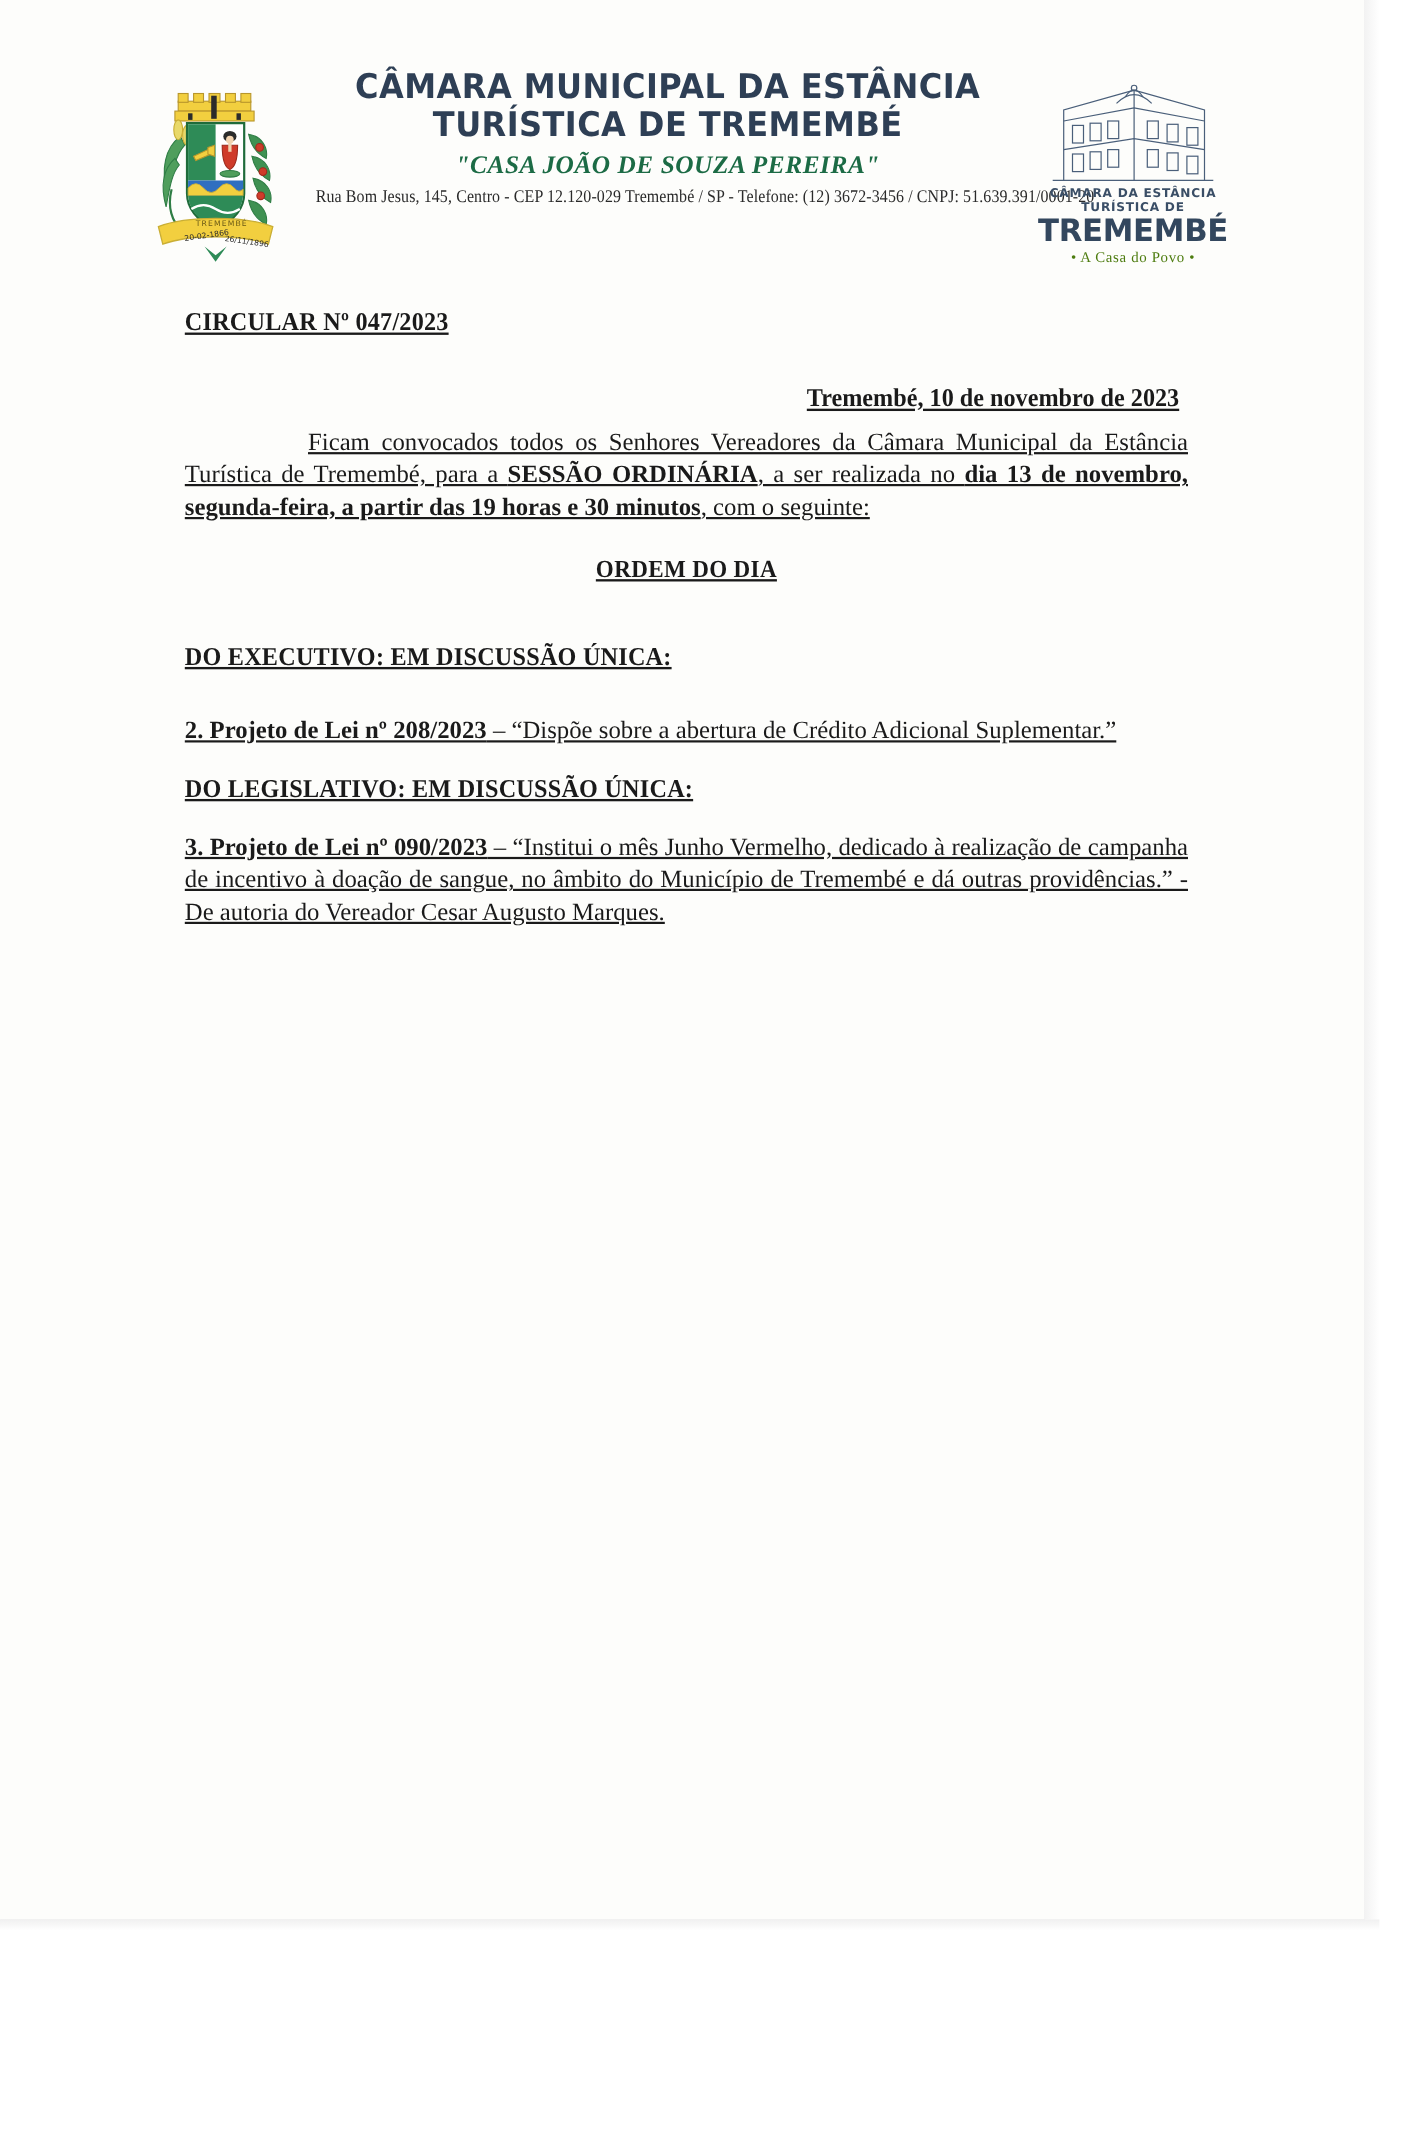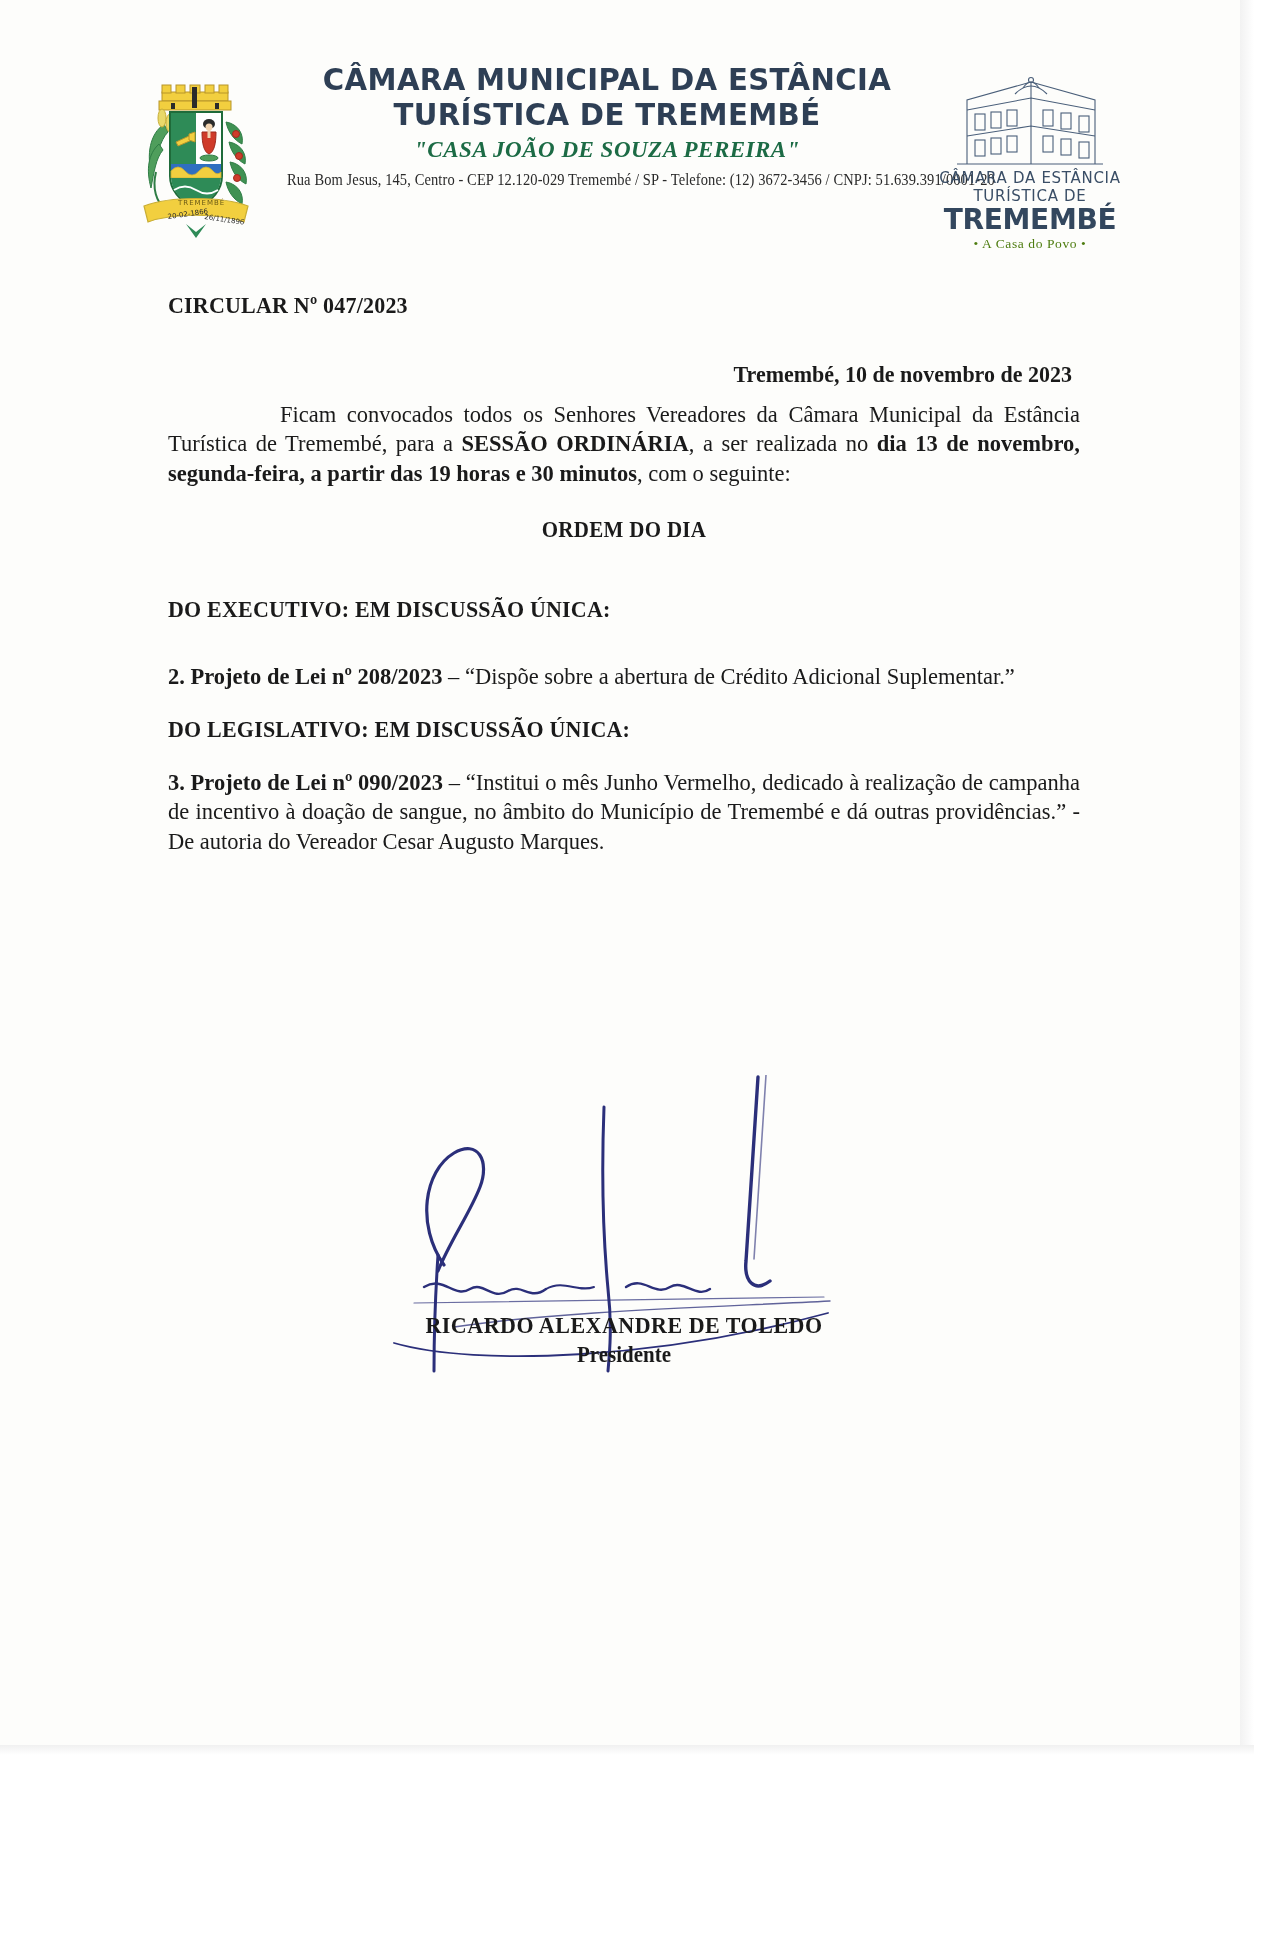--- a/index.html
+++ b/index.html
@@ -104,22 +104,22 @@
     text-align: center;
   }
   .rl-building {
     width: 170px;
     height: 92px;
     margin: 0 auto;
     display: block;
   }
   .rl-sub {
     font-family: "DejaVu Sans", sans-serif;
-    font-size: 15px;
-    font-weight: normal;
+    font-size: 11px;
+    font-weight: bold;
     letter-spacing: 0.7px;
     color: #3a4e66;
     margin-top: 1px;
   }
   .rl-name {
     font-family: "DejaVu Sans", sans-serif;
     font-size: 28px;
     font-weight: bold;
     letter-spacing: -0.3px;
     color: #33475e;
@@ -131,22 +131,23 @@
     font-size: 13.5px;
     color: #4d7c0f;
     letter-spacing: 0.6px;
     margin-top: 2px;
   }
 
   
   .doc {
     position: absolute;
     left: 168px;
-    top: 292px;
+    top: 279px;
     width: 912px;
+    text-decoration: underline;
   }
   .circular-no {
     font-weight: bold;
     font-size: 22px;
     letter-spacing: 0.2px;
     transform: scaleY(1.06);
     transform-origin: left top;
   }
   .date-line {
     margin-top: 44px;
@@ -358,39 +359,13 @@
 
 
     <p class="item tight"><span class="lead">2. Projeto de Lei nº 208/2023</span><span> – “Dispõe sobre a abertura de Crédito Adicional Suplementar.”</span></p>
 
     <div class="section-head" style="margin-top:24px;">DO LEGISLATIVO: EM DISCUSSÃO ÚNICA:</div>
 
     <p class="item"><span class="lead">3. Projeto de Lei nº 090/2023</span><span> – “Institui o mês Junho Vermelho, dedicado à realização de campanha de incentivo à doação de sangue, no âmbito do Município de Tremembé e dá outras providências.” - De autoria do Vereador Cesar Augusto Marques.</span></p>
 
   </div>
 
-  <div class="sig-block">
-    <svg class="sig-ink" viewBox="0 0 520 300">
-      <g fill="none" stroke="#2b2f7a" stroke-linecap="round" stroke-linejoin="round">
-
-        <path d="M86 190 C58 150 66 96 96 78 C120 64 132 86 122 112 C112 138 92 166 80 196" stroke-width="3.2"></path>
-
-        <path d="M80 180 C78 210 76 250 76 296" stroke-width="3"></path>
-
-        <path d="M66 212 C86 200 96 224 112 214 C126 206 134 226 150 216 C164 208 172 226 188 214" stroke-width="2.4"></path>
-        <path d="M188 214 C206 204 220 218 236 212" stroke-width="2"></path>
-        <path d="M268 212 C286 200 296 222 312 212 C326 204 338 224 352 214" stroke-width="2.4"></path>
-
-        <path d="M246 32 C244 84 244 150 250 214 C254 250 252 274 250 296" stroke-width="3"></path>
-
-        <path d="M400 2 C396 60 392 130 388 186 C386 206 396 218 412 206" stroke-width="3.4"></path>
-        <path d="M408 0 C404 58 400 128 396 184" stroke-width="1.6" opacity="0.6"></path>
-
-        <path d="M36 268 C120 292 300 284 470 238" stroke-width="1.8"></path>
-        <path d="M96 252 C200 236 360 232 472 226" stroke-width="1.4" opacity="0.75"></path>
-
-        <path d="M56 228 C180 226 330 224 466 222" stroke-width="1.2" opacity="0.7"></path>
-      </g>
-    </svg>
-    <div class="sig-name">RICARDO ALEXANDRE DE TOLEDO</div>
-    <div class="sig-role">Presidente</div>
-  </div>
 </div>
 
 </body></html>

